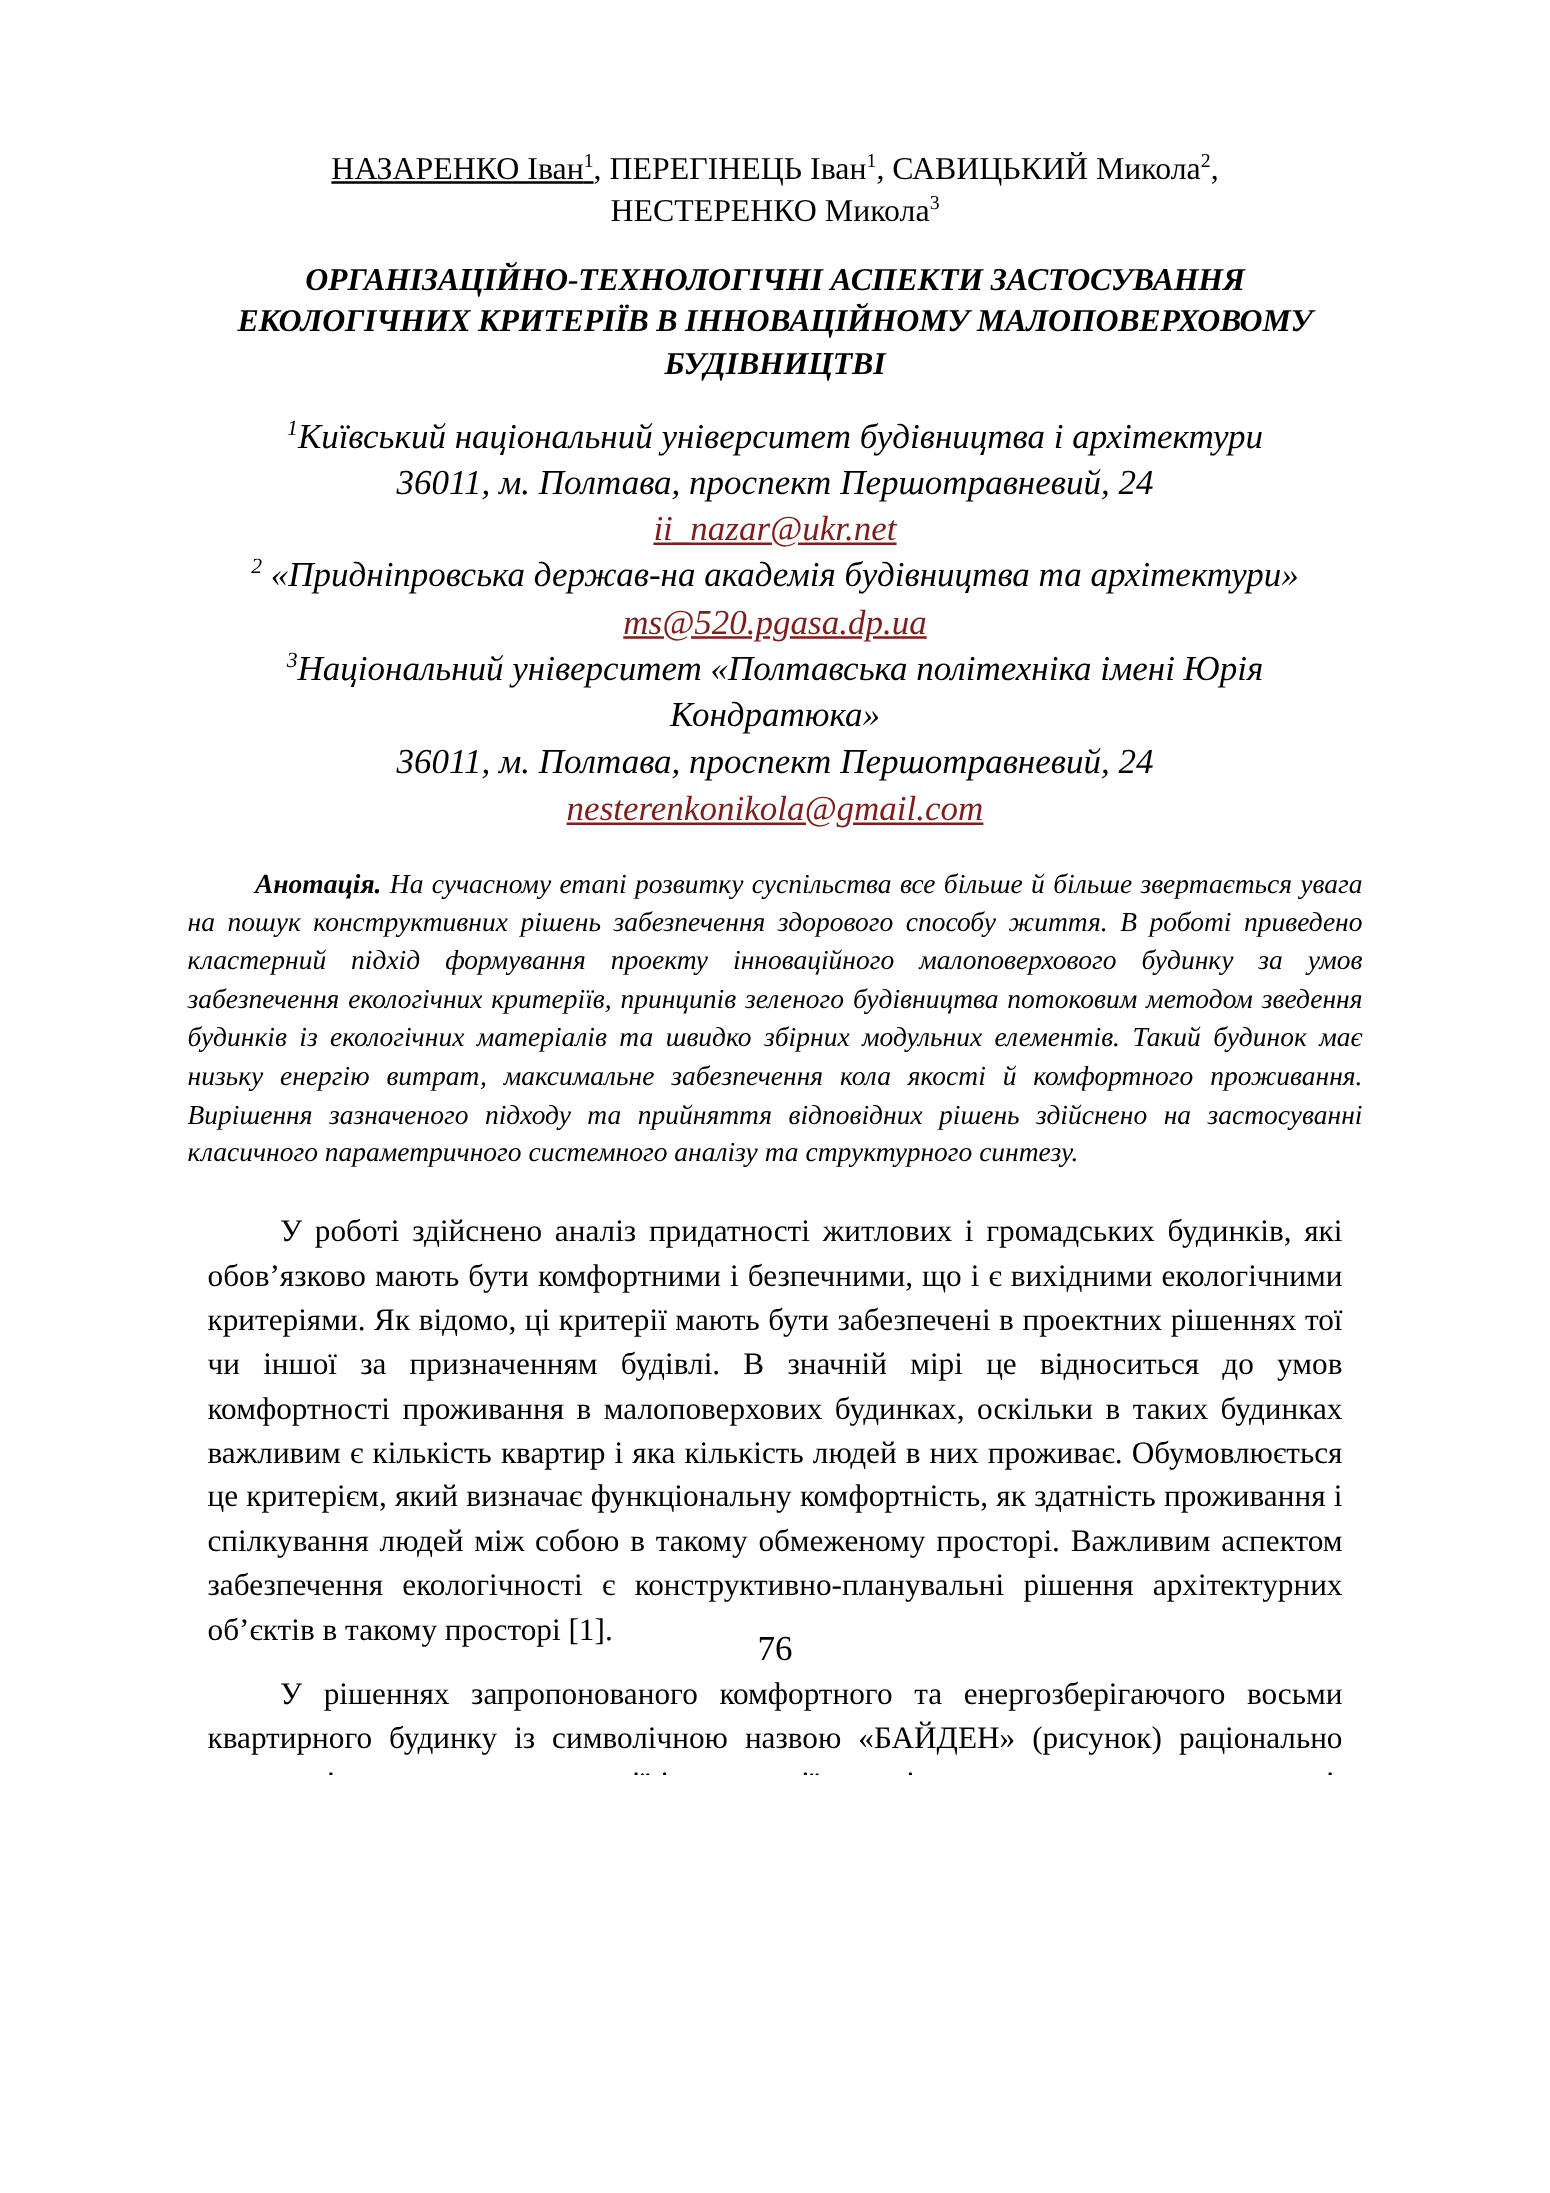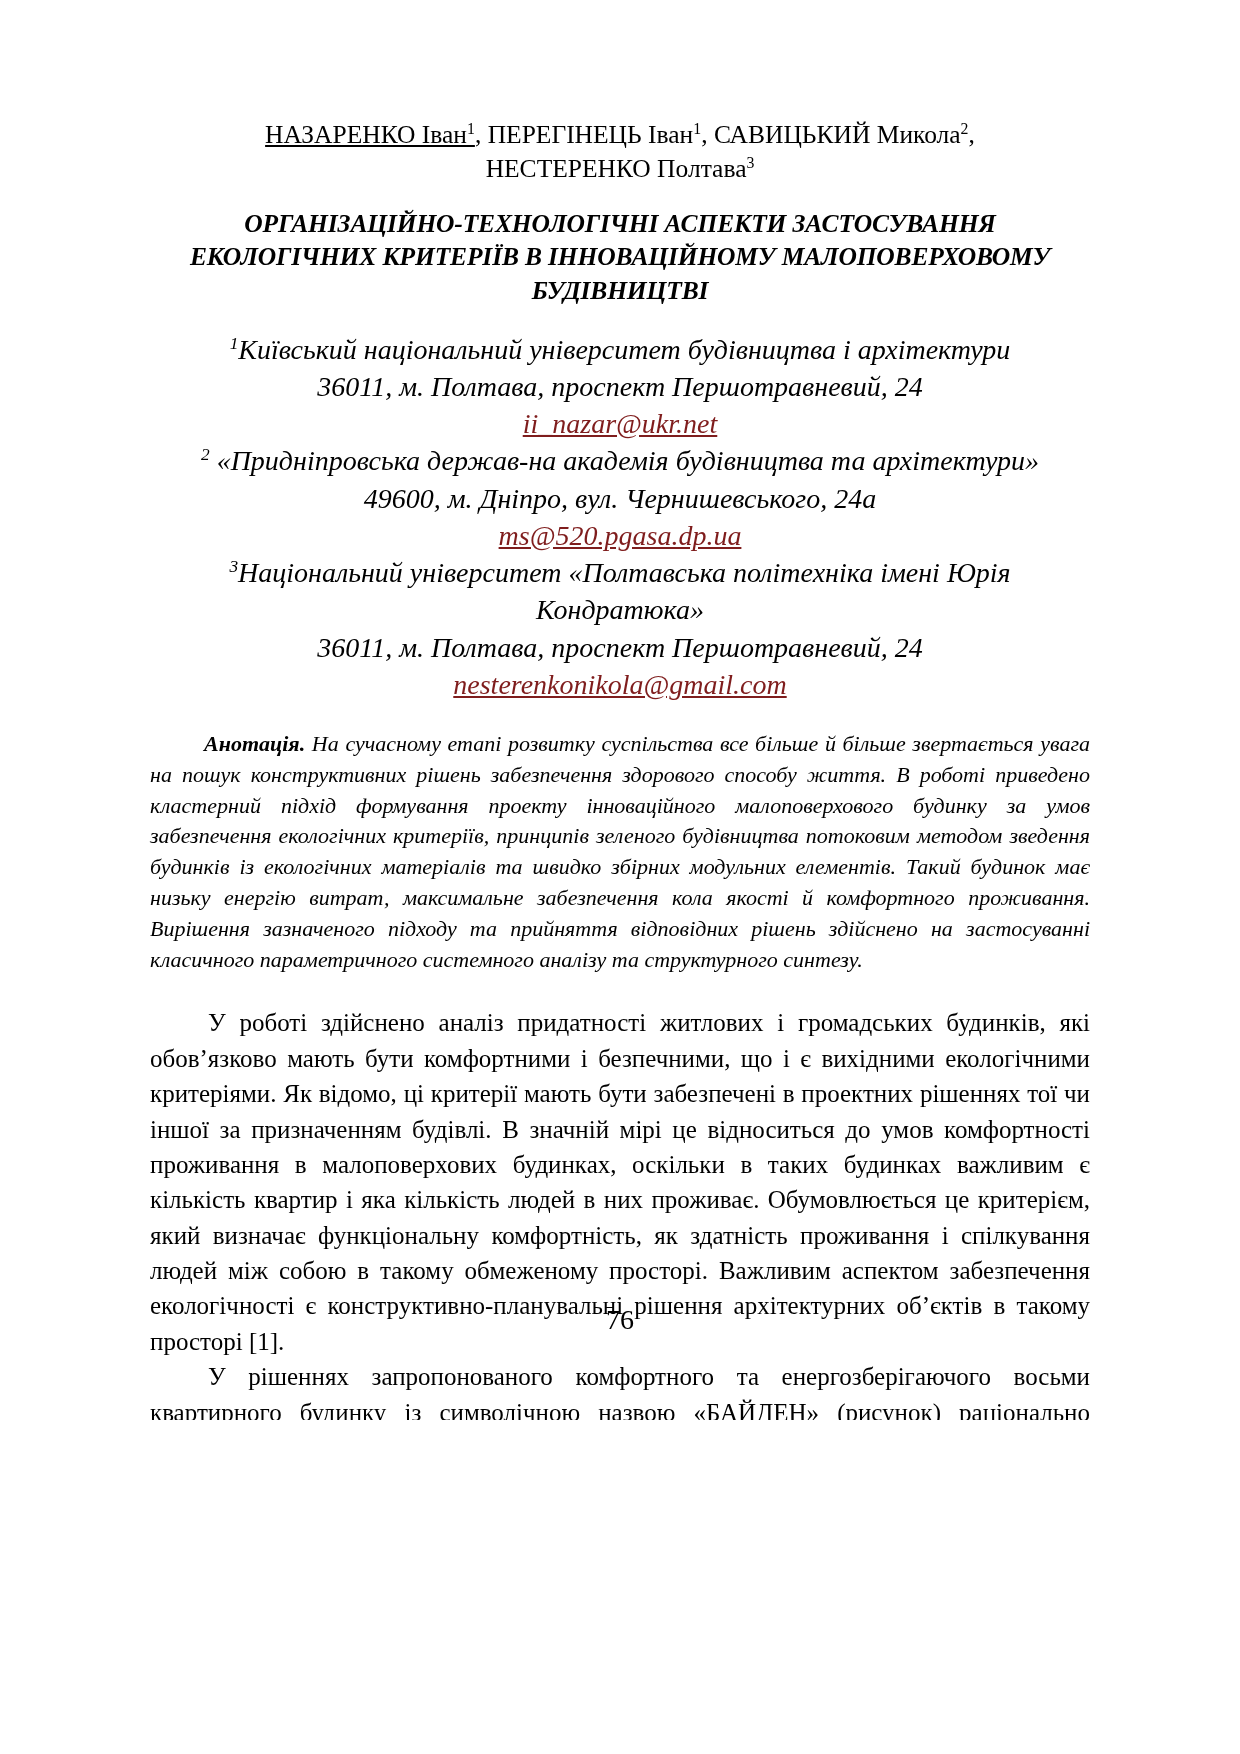--- a/index.html
+++ b/index.html
@@ -84,21 +84,21 @@
     font-style: italic;
   }
 
   
   .body-text {
     font-size: 25px;
     line-height: 1.415;
     text-align: justify;
     text-justify: inter-word;
     text-indent: 58px;
-    margin: 0;
+    margin: 16px;
   }
   .body-text.first { margin-top: 30px; }
 
   
   .page-number {
     position: absolute;
     left: 0;
     right: 0;
     bottom: 84px;
     text-align: center;
@@ -106,37 +106,36 @@
   }
 </style>
 </head>
 <body>
 
 <div class="page">
   <div class="content">
 
     <div class="authors">
       <span class="line"><span class="author-underline"><span>НАЗАРЕНКО Іван</span><sup>1</sup></span><span>, </span><span>ПЕРЕГІНЕЦЬ Іван</span><sup>1</sup><span>, </span><span>САВИЦЬКИЙ Микола</span><sup>2</sup><span>,</span></span>
-      <span class="line"><span>НЕСТЕРЕНКО Полтава</span><sup>3</sup></span>
+      <span class="line"><span>НЕСТЕРЕНКО Микола</span><sup>3</sup></span>
     </div>
 
     <h1 class="title">
       <span class="line">ОРГАНІЗАЦІЙНО-ТЕХНОЛОГІЧНІ АСПЕКТИ ЗАСТОСУВАННЯ</span>
       <span class="line">ЕКОЛОГІЧНИХ КРИТЕРІЇВ В ІННОВАЦІЙНОМУ МАЛОПОВЕРХОВОМУ</span>
       <span class="line">БУДІВНИЦТВІ</span>
     </h1>
 
     <div class="affiliations">
 
       <span class="aff-line"><sup>1</sup><span>Київський національний університет будівництва і архітектури</span></span>
       <span class="aff-line">36011, м. Полтава, проспект Першотравневий, 24</span>
       <span class="aff-line"><span class="email">ii_nazar@ukr.net</span></span>
 
       <span class="aff-line"><sup>2</sup><span> «Придніпровська держав-на академія будівництва та архітектури»</span></span>
-      <span class="aff-line">49600, м. Дніпро, вул.  Чернишевського, 24а</span>
       <span class="aff-line"><span class="email">ms@520.pgasa.dp.ua</span></span>
 
       <span class="aff-line"><sup>3</sup><span>Національний університет «Полтавська політехніка імені Юрія Кондратюка»</span></span>
       <span class="aff-line">36011, м. Полтава, проспект Першотравневий, 24</span>
       <span class="aff-line"><span class="email">nesterenkonikola@gmail.com</span></span>
 
     </div>
 
     <p class="abstract"><span class="abstract-label">Анотація.</span><span> На сучасному етапі розвитку суспільства все більше й більше звертається увага на пошук конструктивних рішень забезпечення здорового способу життя. В роботі приведено кластерний підхід формування проекту інноваційного малоповерхового будинку за умов забезпечення екологічних критеріїв, принципів зеленого будівництва потоковим методом зведення будинків із екологічних матеріалів та швидко збірних модульних елементів. Такий будинок має низьку енергію витрат, максимальне забезпечення кола якості й комфортного проживання. Вирішення зазначеного підходу та прийняття відповідних рішень здійснено на застосуванні класичного параметричного системного аналізу та структурного синтезу.</span></p>
 

